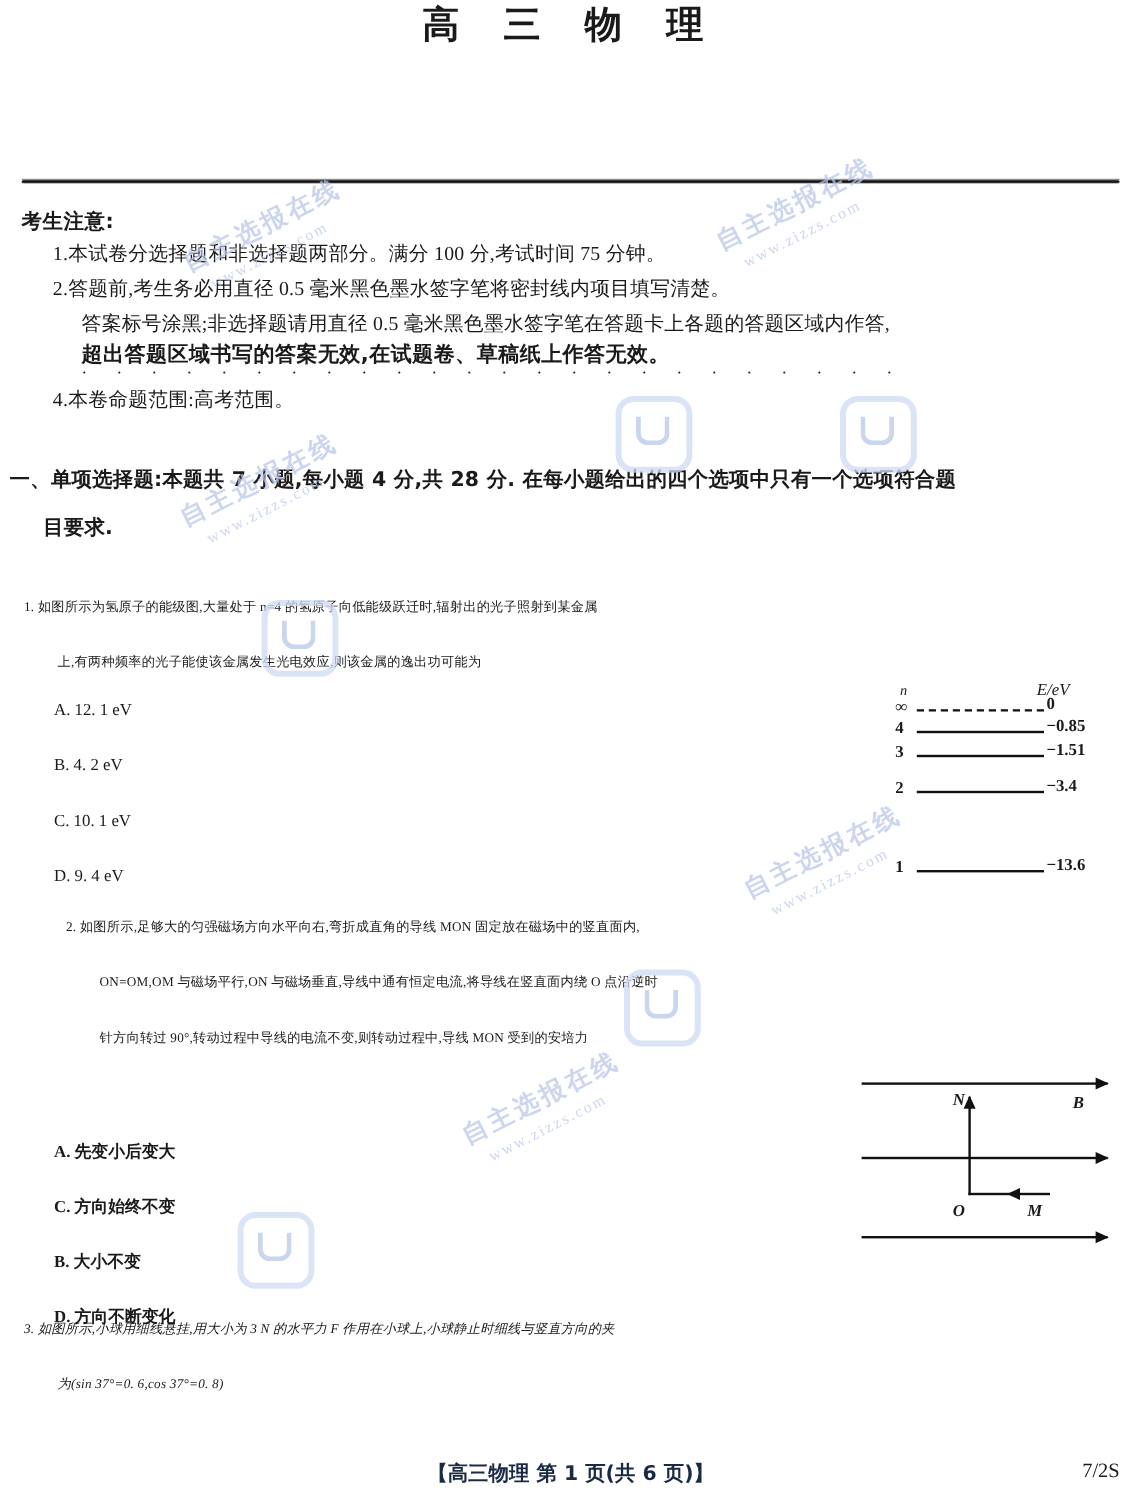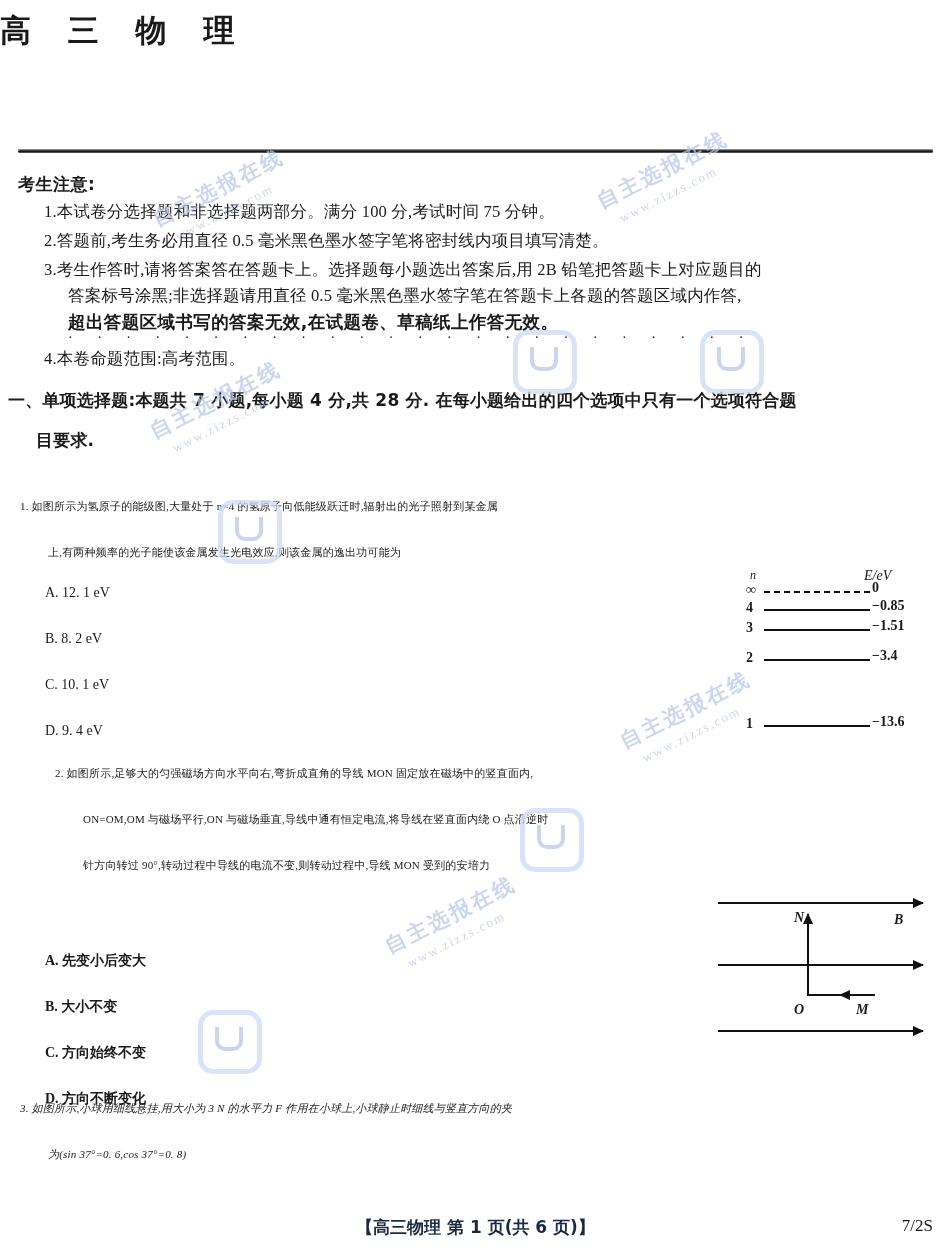--- a/index.html
+++ b/index.html
@@ -59,24 +59,25 @@
     top: 12px;
     width: 20px;
     height: 20px;
     border: 4px solid #b9c9ec;
     border-top: none;
     border-radius: 0 0 10px 10px;
   }
 
   
   .doc-title {
+    text-align: center;
     font-size: 31px;
     font-weight: 700;
     letter-spacing: 13px;
-    padding-top: 10px;
+    padding-top: 0;
     font-family: "DejaVu Serif", "Liberation Serif", serif;
   }
   .rule {
     position: absolute;
     left: 18px;
     right: 18px;
     top: 150px;
     height: 3px;
     background: linear-gradient(to bottom, #555 0%, #111 40%, #333 75%, #888 100%);
     border-radius: 2px;
@@ -282,41 +283,40 @@
 
   <div class="rule"></div>
 
   <div class="notice-wrap">
     <div class="notice-head">考生注意:</div>
 
     <div class="notice-item">1.本试卷分选择题和非选择题两部分。满分 100 分,考试时间 75 分钟。</div>
     <div class="notice-item">2.答题前,考生务必用直径 0.5 毫米黑色墨水签字笔将密封线内项目填写清楚。</div>
 
     <div class="notice-item">
-      <span>3.考生作答时,请将答案答在答题卡上。选择题每小题选出答案后,用 2B 铅笔把答题卡上对应题目的</span>
       <span class="sub">答案标号涂黑;非选择题请用直径 0.5 毫米黑色墨水签字笔在答题卡上各题的答题区域内作答,</span>
       <span class="sub emph">超出答题区域书写的答案无效,在试题卷、草稿纸上作答无效。</span>
       <span class="emph-dots">· · · · · · · · · · · · · · · · · · · · · · · ·</span>
     </div>
 
     <div class="notice-item">4.本卷命题范围:高考范围。</div>
   </div>
 
   <div class="section-head">
     <span>一、单项选择题:本题共 7 小题,每小题 4 分,共 28 分. 在每小题给出的四个选项中只有一个选项符合题</span>
     <span class="l2">目要求.</span>
   </div>
 
   <div class="q" style="top:483px;">
     <span class="qbody"><span>1.</span> <span>如图所示为氢原子的能级图,大量处于 n=4 的氢原子向低能级跃迁时,辐射出的光子照射到某金属</span></span>
     <span class="cont">上,有两种频率的光子能使该金属发生光电效应,则该金属的逸出功可能为</span>
   </div>
   <div class="opts" style="top:570px;">
     <div>A. 12. 1 eV</div>
-    <div>B. 8. 2 eV</div>
+    <div>B. 4. 2 eV</div>
     <div>C. 10. 1 eV</div>
     <div>D. 9. 4 eV</div>
   </div>
 
   <div class="fig-energy">
     <span class="hdr-n">n</span>
     <span class="hdr-e">E/eV</span>
 
     <div class="lvl" style="top:14px;">
       <span class="lbl">∞</span>
@@ -345,22 +345,22 @@
     </div>
   </div>
 
   <div class="q" style="top:750px;margin-left:35px;">
     <span class="qbody"><span>2.</span> <span>如图所示,足够大的匀强磁场方向水平向右,弯折成直角的导线 MON 固定放在磁场中的竖直面内,</span></span>
     <span class="cont">ON=OM,OM 与磁场平行,ON 与磁场垂直,导线中通有恒定电流,将导线在竖直面内绕 O 点沿逆时</span>
     <span class="cont">针方向转过 90°,转动过程中导线的电流不变,则转动过程中,导线 MON 受到的安培力</span>
   </div>
   <div class="opts" style="top:938px;font-weight:bold;">
     <div>A. 先变小后变大</div>
+    <div>C. 方向始终不变</div>
     <div>B. 大小不变</div>
-    <div>C. 方向始终不变</div>
     <div>D. 方向不断变化</div>
   </div>
 
   <div class="fig-mag">
     <span class="fline" style="top:10px;"></span>
     <span class="fline" style="top:72px;"></span>
     <span class="fline" style="top:138px;"></span>
 
     <span class="mag-lbl" style="left:182px; top:20px;">B</span>
     <span class="mag-lbl" style="left:82px; top:18px;">N</span>

